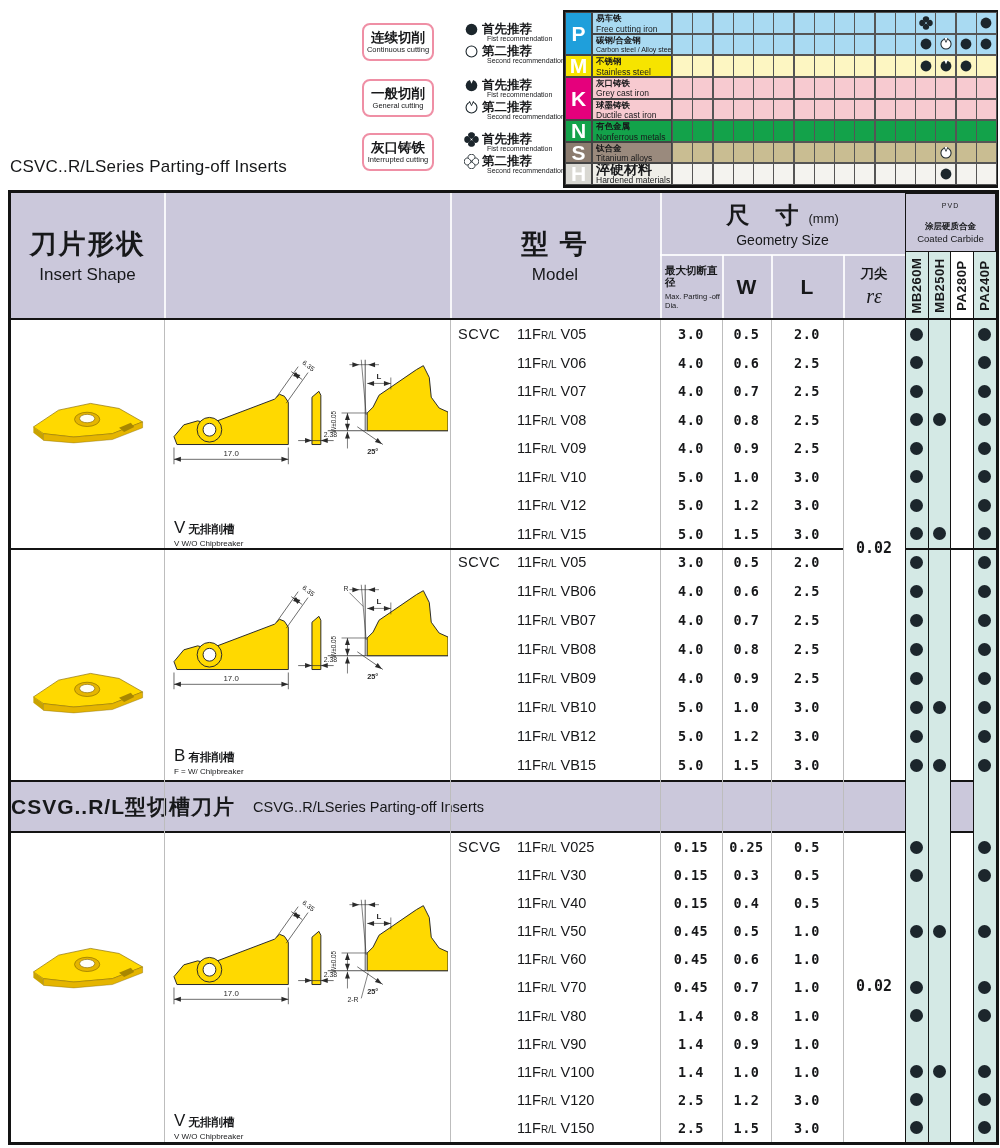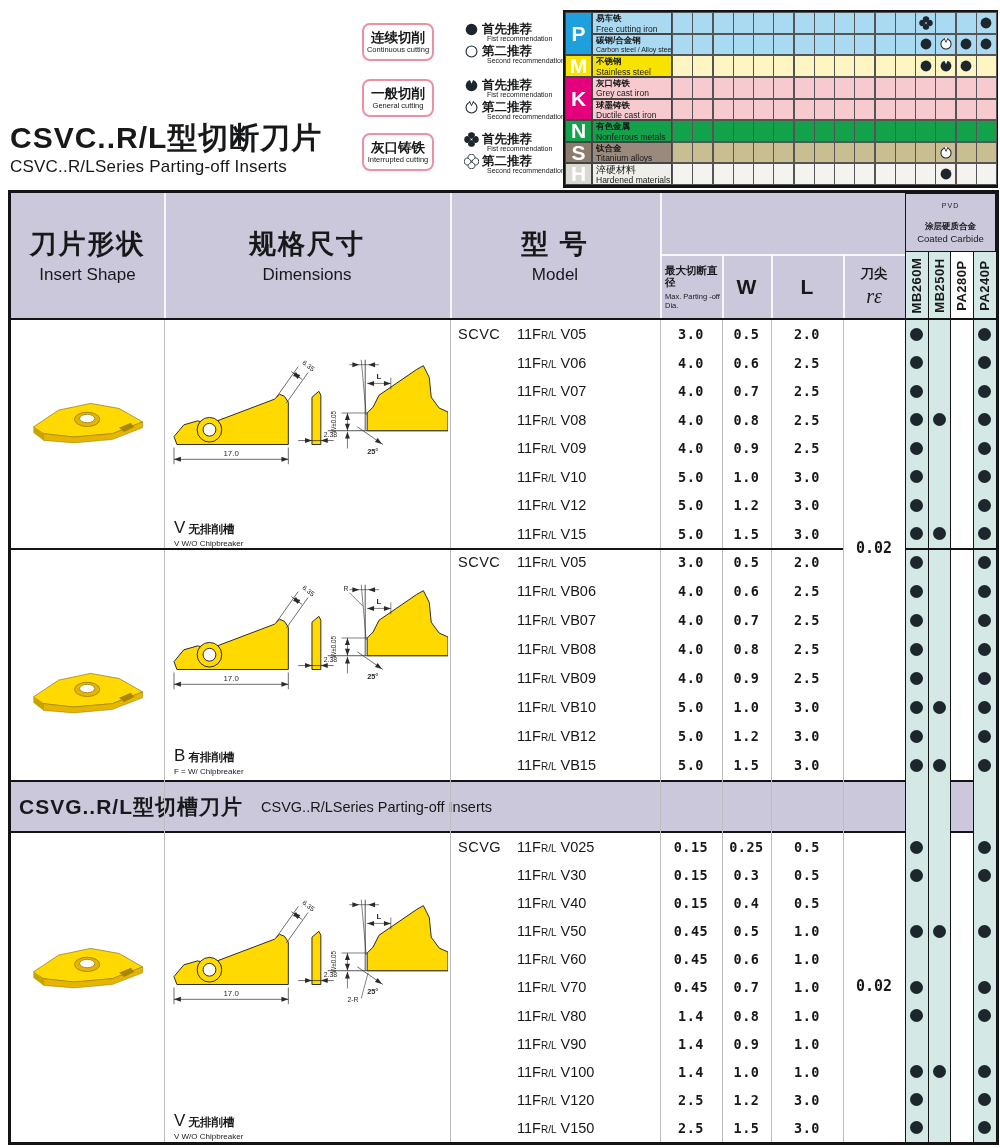--- a/index.html
+++ b/index.html
@@ -34,30 +34,29 @@
   .wl { font-size:21px; font-weight:bold; }
   .tip-zh { font-size:13.5px; font-weight:bold; }
   .tip-sym { font-size:20px; font-style:italic; font-family:"Liberation Serif",serif; margin-top:2px; }
   .pvd-box { position:absolute; left:894px; top:0; width:91px; height:59px; background:#cbc8db;
              border:1px solid #141414; display:flex; flex-direction:column; align-items:center; justify-content:center; text-align:center; }
   .pvd-t { font-size:7px; letter-spacing:1px; }
   .pvd-zh { font-size:8.5px; font-weight:bold;margin-top:12px; }
   .pvd-en { font-size:9.5px; }
   #band { position:absolute; left:0; top:587px; width:985px; height:53px; background:#cbc8db;
           border-top:2px solid #141414; border-bottom:2px solid #141414;
-          display:flex; align-items:center; padding-left:8px; }
+          display:flex; align-items:center; padding-left:0; }
   .band-zh { font-size:21px; font-weight:bold; letter-spacing:1px; }
   .band-en { font-size:14.5px; margin-left:18px; }
   svg { display:block; }
 </style>
 </head>
 <body>
 
 <div class="page">
-  <div class="title-zh">CSVC..R/L型切断刀片</div>
   <div class="title-en">CSVC..R/LSeries Parting-off Inserts</div>
 
   <div id="legend">
       <div style="position: absolute; left: 0px; top: 3px; width: 72px; height: 38px; border: 2px solid rgb(239, 143, 165); border-radius: 8px; background: rgb(255, 255, 255); display: flex; flex-direction: column; align-items: center; justify-content: center;">
         <div style="font-size: 13.5px; font-weight: bold; line-height: 15px;">连续切削</div>
         <div style="font-size: 7.5px; line-height: 9px; white-space: nowrap;">Continuous cutting</div>
       </div>
       <div style="position: absolute; left: 102px; top: 2px; width: 15px; height: 15px;">
         <svg width="15" height="15" viewBox="-11 -11 22 22">
           <circle r="8.5" fill="#1c262c"></circle>
@@ -304,21 +303,21 @@
       <div style="position: absolute; left: 370.25px; top: 129.75px; width: 21.05px; height: 21.625px; background: rgb(201, 189, 146); border: 0.75px solid rgb(85, 85, 85); display: flex; align-items: center; justify-content: center;">
         <svg width="14" height="14" viewBox="-11 -11 22 22">
           <circle r="8" fill="#fff" stroke="#1c262c" stroke-width="1.6"></circle>
           <path d="M-3,-9.4 L0,-2.6 L3,-9.4" fill="#fff" stroke="#1c262c" stroke-width="1.3"></path>
         </svg>
       </div>
       <div style="position: absolute; left: 390.5px; top: 129.75px; width: 21.05px; height: 21.625px; background: rgb(201, 189, 146); border: 0.75px solid rgb(85, 85, 85); display: flex; align-items: center; justify-content: center;"></div>
       <div style="position: absolute; left: 410.75px; top: 129.75px; width: 21.05px; height: 21.625px; background: rgb(201, 189, 146); border: 0.75px solid rgb(85, 85, 85); display: flex; align-items: center; justify-content: center;"></div>
       <div style="position: absolute; left: 0px; top: 151.375px; width: 27px; height: 21.625px; background: rgb(217, 216, 210); border: 1px solid rgb(68, 68, 68); display: flex; align-items: center; justify-content: center; font-size: 21px; font-weight: bold; color: rgb(255, 255, 255);">H</div>
       <div style="position: absolute; left: 27px; top: 151.375px; width: 80px; height: 21.625px; background: rgb(239, 238, 232); border: 1px solid rgb(68, 68, 68); padding: 1px 0px 0px 3px; overflow: hidden;">
-        <div style="font-size: 10px; font-weight: normal; line-height: 9.5px; white-space: nowrap;">淬硬材料</div>
+        <div style="font-size: 14px; font-weight: bold; line-height: 9.5px; white-space: nowrap;">淬硬材料</div>
         <div style="font-size: 8.5px; line-height: 10px; white-space: nowrap;">Hardened materials</div>
       </div>
       <div style="position: absolute; left: 107px; top: 151.375px; width: 21.05px; height: 21.625px; background: rgb(244, 243, 239); border: 0.75px solid rgb(85, 85, 85); display: flex; align-items: center; justify-content: center;"></div>
       <div style="position: absolute; left: 127.25px; top: 151.375px; width: 21.05px; height: 21.625px; background: rgb(244, 243, 239); border: 0.75px solid rgb(85, 85, 85); display: flex; align-items: center; justify-content: center;"></div>
       <div style="position: absolute; left: 147.5px; top: 151.375px; width: 21.05px; height: 21.625px; background: rgb(244, 243, 239); border: 0.75px solid rgb(85, 85, 85); display: flex; align-items: center; justify-content: center;"></div>
       <div style="position: absolute; left: 167.75px; top: 151.375px; width: 21.05px; height: 21.625px; background: rgb(244, 243, 239); border: 0.75px solid rgb(85, 85, 85); display: flex; align-items: center; justify-content: center;"></div>
       <div style="position: absolute; left: 188px; top: 151.375px; width: 21.05px; height: 21.625px; background: rgb(244, 243, 239); border: 0.75px solid rgb(85, 85, 85); display: flex; align-items: center; justify-content: center;"></div>
       <div style="position: absolute; left: 208.25px; top: 151.375px; width: 21.05px; height: 21.625px; background: rgb(244, 243, 239); border: 0.75px solid rgb(85, 85, 85); display: flex; align-items: center; justify-content: center;"></div>
       <div style="position: absolute; left: 228.5px; top: 151.375px; width: 21.05px; height: 21.625px; background: rgb(244, 243, 239); border: 0.75px solid rgb(85, 85, 85); display: flex; align-items: center; justify-content: center;"></div>
       <div style="position: absolute; left: 248.75px; top: 151.375px; width: 21.05px; height: 21.625px; background: rgb(244, 243, 239); border: 0.75px solid rgb(85, 85, 85); display: flex; align-items: center; justify-content: center;"></div>
@@ -337,27 +336,27 @@
     </div>
 
   <div id="main">
     <div class="inner">
       <div class="hdr-bg"></div>
 
       <div class="hc h-shape">
         <div class="h-zh">刀片形状</div>
         <div class="h-en">Insert Shape</div>
       </div>
-      <div class="hc h-dims">
-        <div class="h-zh">规格尺寸</div>
-        <div class="h-en">Dimensions</div>
-      </div>
       <div class="hc h-model">
         <div class="h-zh">型 号</div>
         <div class="h-en">Model</div>
+      </div>
+      <div class="hc h-size">
+        <div class="size-line"><span>尺 寸</span><span class="size-unit">(mm)</span></div>
+        <div class="size-en">Geometry Size</div>
       </div>
       <div class="hc h-dia">
         <div class="dia-zh">最大切断直径</div>
         <div class="dia-en">Max. Parting -off Dia.</div>
       </div>
       <div class="hc h-w">
         <div class="wl">W</div>
       </div>
       <div class="hc h-l">
         <div class="wl">L</div>

